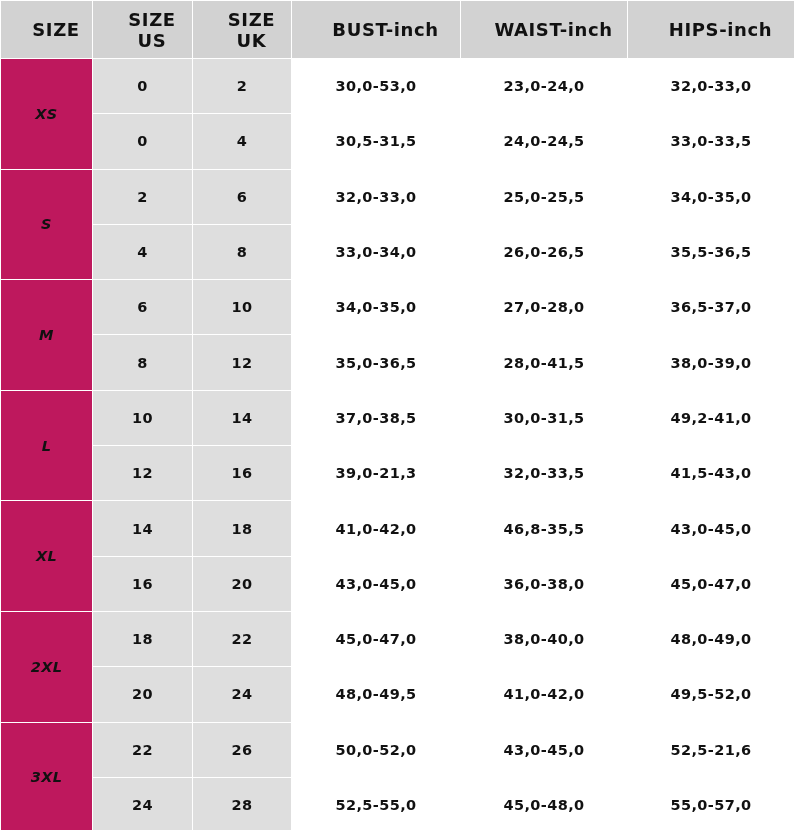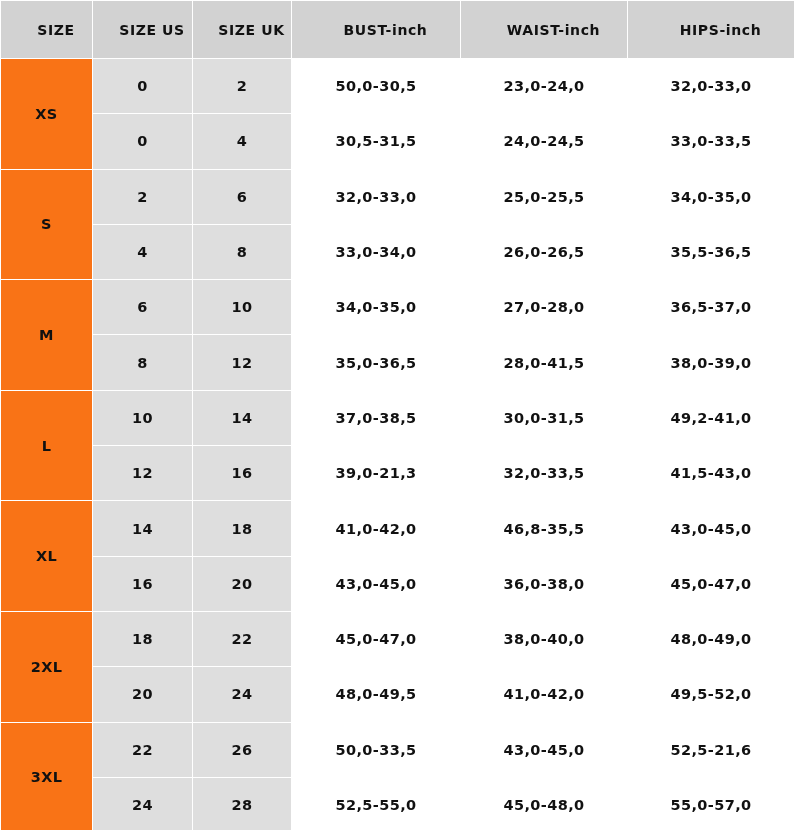--- a/index.html
+++ b/index.html
@@ -33,28 +33,29 @@
     text-align: center;
     vertical-align: middle;
     font-weight: bold;
     font-size: 14.5px;
     letter-spacing: 0.4px;
     padding: 0;
   }
   table.size-chart thead th {
     background: #d2d2d2;
     height: 57px;
-    font-size: 14px;
+    font-size: 18px;
     letter-spacing: 0.6px;
     padding-left: 19px;
   }
   td.size-cell {
-    background: #f97316;
+    background: #be185d;
     font-size: 15px;
     letter-spacing: 0.6px;
+    font-style: italic;
   }
   td.num-cell {
     background: #dedede;
     font-size: 14.5px;
   }
   td.meas-cell {
     background: #ffffff;
     font-size: 14.5px;
     letter-spacing: 0.3px;
   }
@@ -81,21 +82,21 @@
       <th>WAIST-inch</th>
       <th>HIPS-inch</th>
     </tr>
   </thead>
   <tbody>
 
     <tr class="data-row">
       <td class="size-cell" rowspan="2">XS</td>
       <td class="num-cell">0</td>
       <td class="num-cell">2</td>
-      <td class="meas-cell">50,0-30,5</td>
+      <td class="meas-cell">30,0-53,0</td>
       <td class="meas-cell">23,0-24,0</td>
       <td class="meas-cell">32,0-33,0</td>
     </tr>
     <tr class="data-row">
       <td class="num-cell">0</td>
       <td class="num-cell">4</td>
       <td class="meas-cell">30,5-31,5</td>
       <td class="meas-cell">24,0-24,5</td>
       <td class="meas-cell">33,0-33,5</td>
     </tr>
@@ -177,21 +178,21 @@
       <td class="num-cell">24</td>
       <td class="meas-cell">48,0-49,5</td>
       <td class="meas-cell">41,0-42,0</td>
       <td class="meas-cell">49,5-52,0</td>
     </tr>
 
     <tr class="data-row">
       <td class="size-cell" rowspan="2">3XL</td>
       <td class="num-cell">22</td>
       <td class="num-cell">26</td>
-      <td class="meas-cell">50,0-33,5</td>
+      <td class="meas-cell">50,0-52,0</td>
       <td class="meas-cell">43,0-45,0</td>
       <td class="meas-cell">52,5-21,6</td>
     </tr>
     <tr class="data-row">
       <td class="num-cell">24</td>
       <td class="num-cell">28</td>
       <td class="meas-cell">52,5-55,0</td>
       <td class="meas-cell">45,0-48,0</td>
       <td class="meas-cell">55,0-57,0</td>
     </tr>

